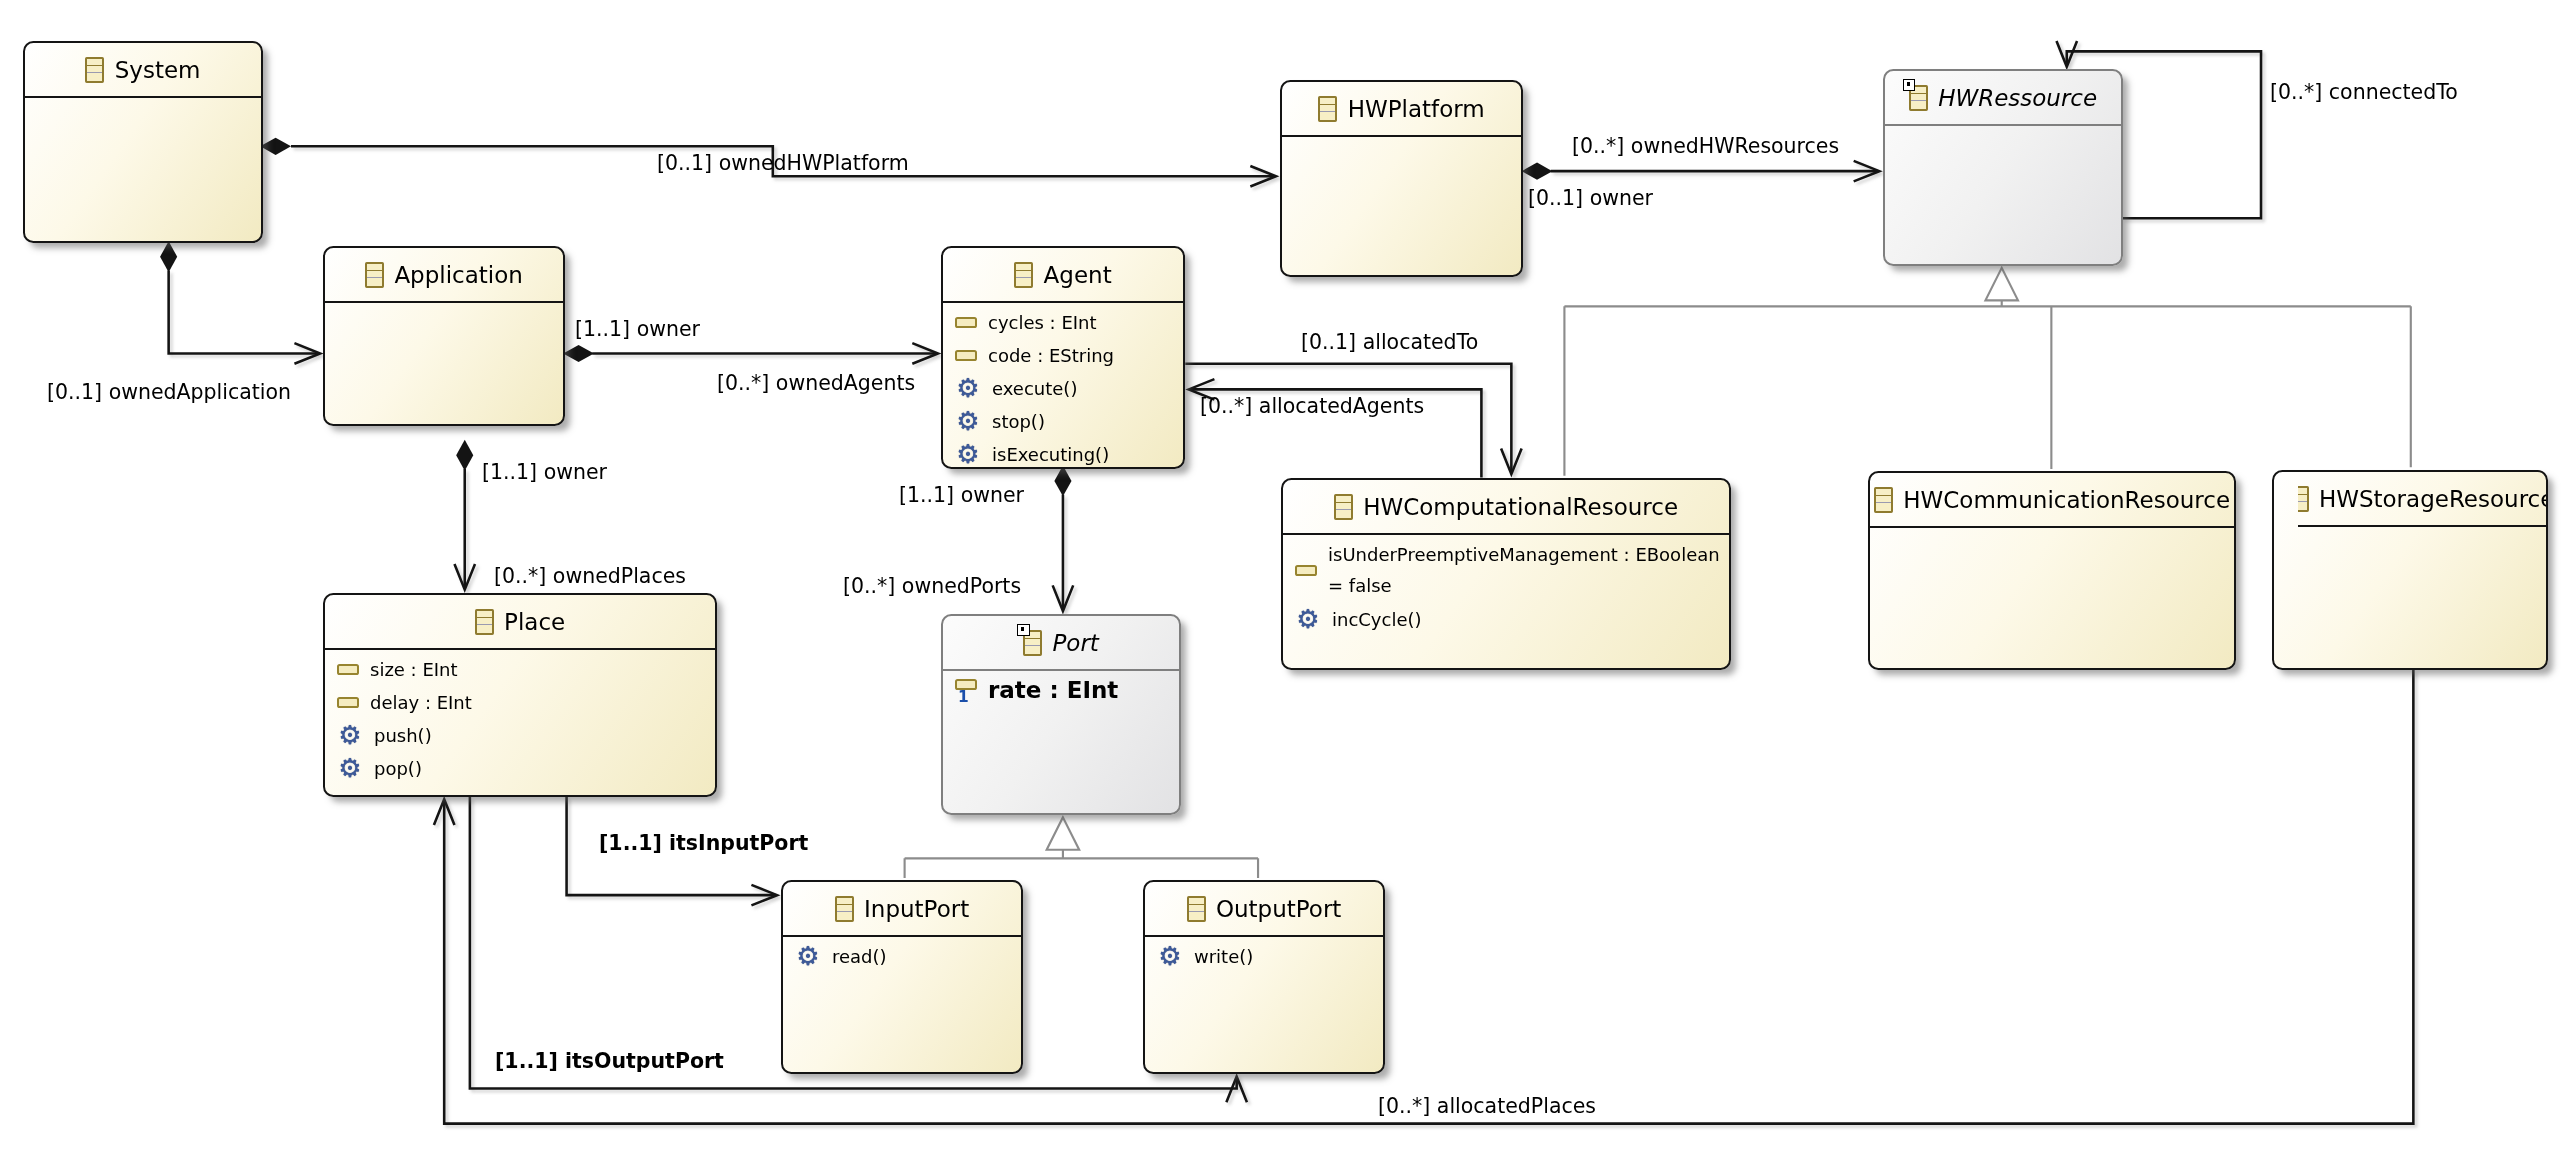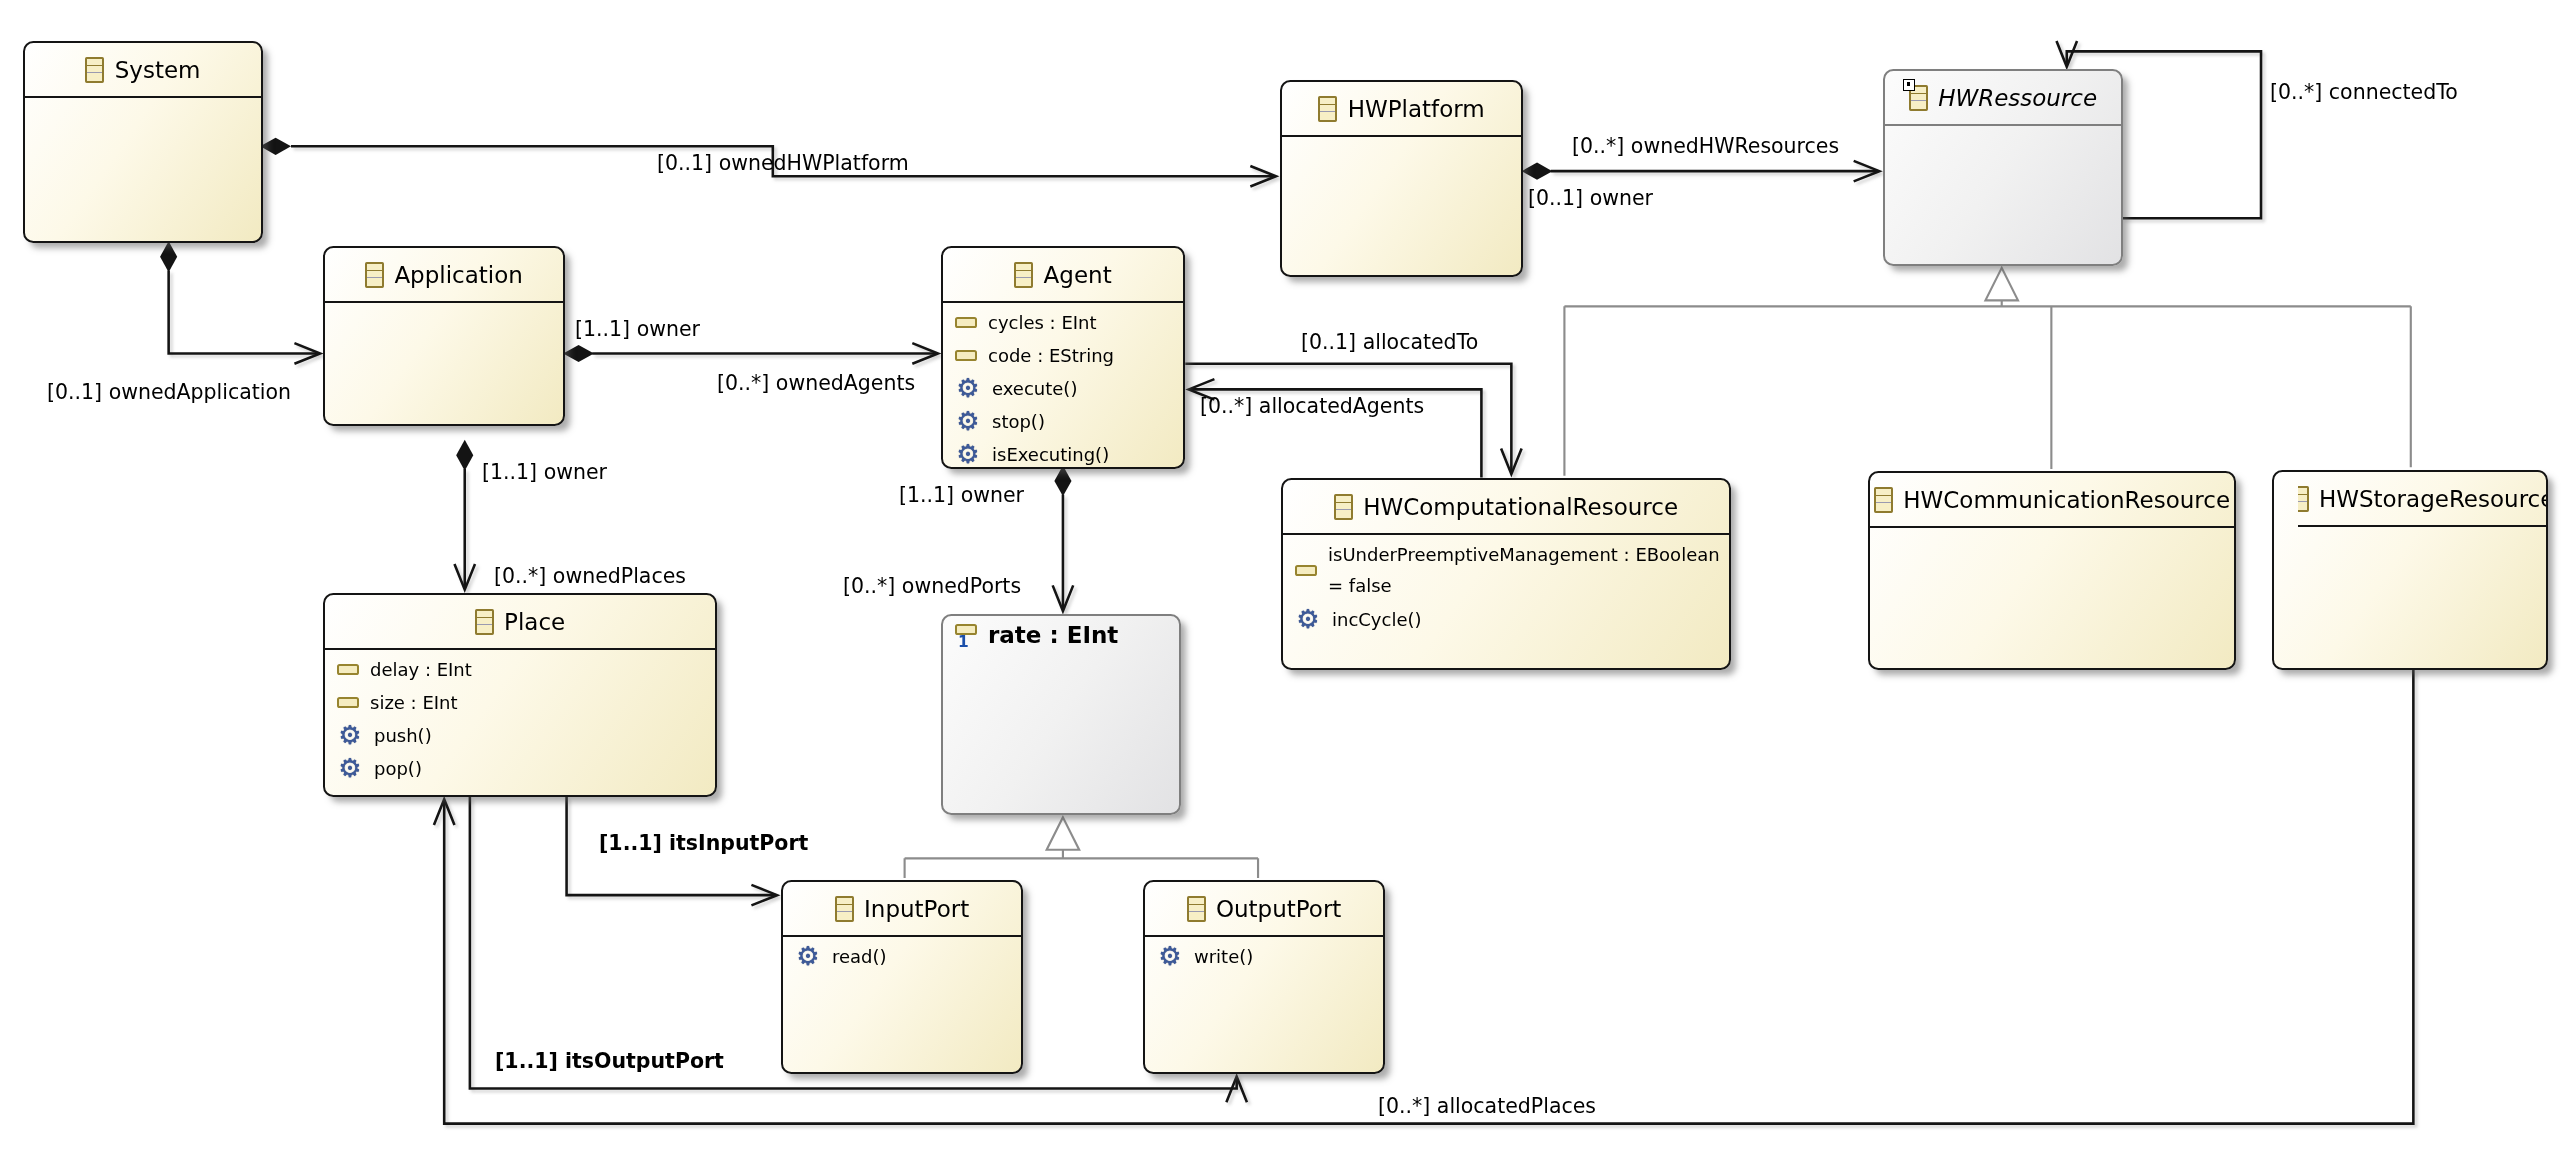--- a/index.html
+++ b/index.html
@@ -248,38 +248,46 @@
     <div class="title-row">
       <span class="class-icon">
           <i class="l1"></i>
           <i class="l2"></i>
         </span>
       <span class="title">Place</span>
     </div>
     <div class="members">
       <div class="member">
         <span class="attr-icon"></span>
+        <span>size : EInt</span>
+      </div>
+      <div class="member">
+        <span class="attr-icon"></span>
         <span>delay : EInt</span>
       </div>
       <div class="member">
-        <span class="attr-icon"></span>
-        <span>size : EInt</span>
-      </div>
-      <div class="member">
         <span class="op-icon"></span>
         <span>push()</span>
       </div>
       <div class="member">
         <span class="op-icon"></span>
         <span>pop()</span>
       </div>
     </div>
   </div>
 
   <div class="uml-class abstract" id="box-port">
+    <div class="title-row">
+      <span class="class-icon">
+          <i class="l1"></i>
+          <i class="l2"></i>
+          <span class="abstract-marker"></span>
+        </span>
+      <span class="title">Port</span>
+    </div>
     <div class="members">
       <div class="member bold">
         <span class="attr-icon with-one"></span>
         <span>rate : EInt</span>
       </div>
     </div>
   </div>
 
   <div class="uml-class" id="box-inputport">
     <div class="title-row">

